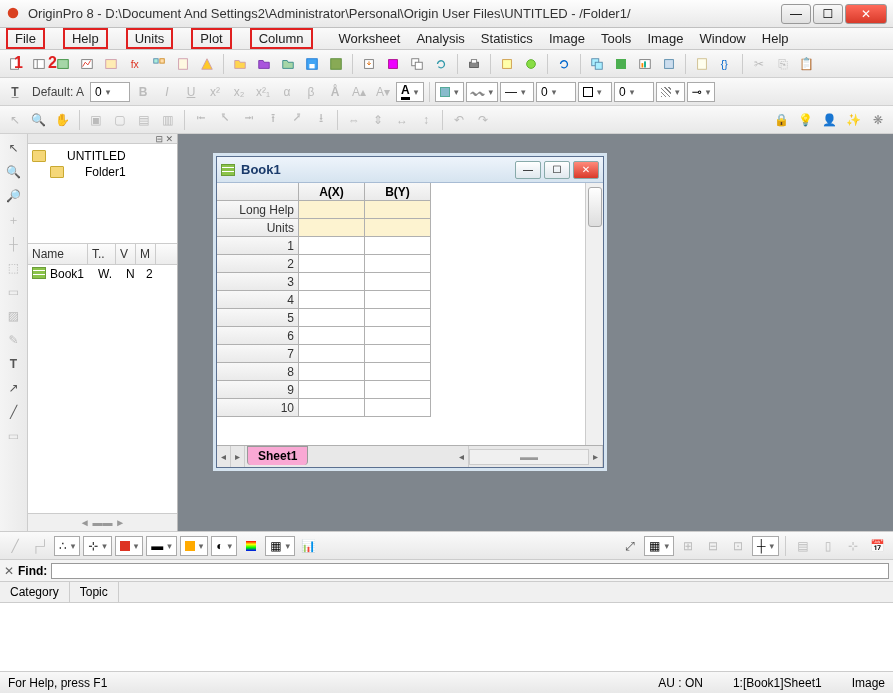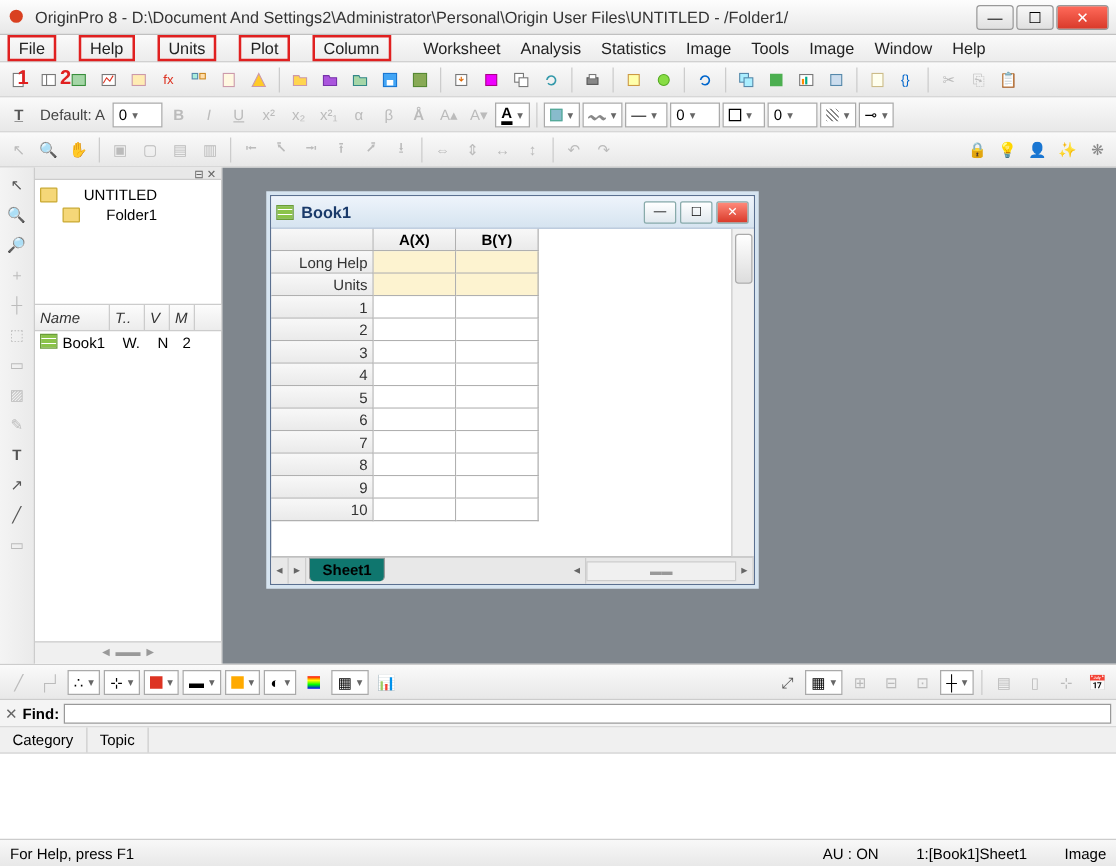--- a/index.html
+++ b/index.html
@@ -41,21 +41,21 @@
 .leftstrip .tbtn { width: 20px; height: 20px; }
 
 
 .explorer { width: 150px; background: #fff; border-right: 1px solid #bbb; display: flex; flex-direction: column; }
 .explorer .handle { height: 10px; background: #e8e8e8; border-bottom: 1px solid #ccc; display: flex; justify-content: flex-end; align-items: center; padding-right: 4px; font-size: 9px; color: #666; }
 .tree { padding: 4px; flex: 0 0 100px; overflow: auto; border-bottom: 1px solid #ccc; }
 .tree-item { display: flex; align-items: center; gap: 21px; padding: 1px 0; }
 .tree-item.indent { padding-left: 18px; }
 .folder-icon { width: 14px; height: 12px; background: #f5d778; border: 1px solid #c9a932; border-radius: 1px; }
 .list-hdr { display: flex; background: linear-gradient(#fcfcfc,#ececec); border-bottom: 1px solid #ccc; }
-.list-hdr div { border-right: 1px solid #ccc; padding: 3px 4px; color: #333; font-style: italic; }
+.list-hdr div { border-right: 1px solid #ccc; padding: 3px 4px; color: #333; }
 .list-row { display: flex; padding: 2px 4px; gap: 4px; }
 .list-row .cell { white-space: nowrap; overflow: hidden; }
 .grid-icon { width: 14px; height: 12px; background: repeating-linear-gradient(0deg,#8bc34a 0,#8bc34a 3px,#fff 3px,#fff 4px); border: 1px solid #6a9d38; display: inline-block; }
 .hscroll { height: 18px; background: #f0f0f0; border-top: 1px solid #ccc; display: flex; align-items: center; justify-content: center; color: #999; font-size: 10px; }
 
 
 .workspace { flex: 1; background: #7f868d; position: relative; }
 
 
 .bookwin { position: absolute; left: 38px; top: 22px; width: 388px; height: 312px; border: 1px solid #5b7090; background: #fff; box-shadow: 0 0 0 3px #d6e4f0; }
@@ -69,21 +69,21 @@
 .grid-head div, .grid-row div { border-right: 1px solid #b0b0b0; border-bottom: 1px solid #b0b0b0; padding: 2px 4px; height: 18px; line-height: 14px; }
 .rownum { width: 82px; text-align: right; background: linear-gradient(#f8f8f8,#eaeaea); color: #333; }
 .colhead { width: 66px; text-align: center; background: linear-gradient(#f8f8f8,#eaeaea); font-weight: bold; }
 .grid-row { display: flex; }
 .grid-row .cell { width: 66px; background: #fff; }
 .grid-row.label .cell { background: #fdf3d0; }
 .vscroll { width: 18px; background: #f0f0f0; border-left: 1px solid #ccc; display: flex; flex-direction: column; align-items: center; padding-top: 4px; }
 .vscroll .thumb { width: 14px; height: 40px; background: linear-gradient(#fff,#ddd); border: 1px solid #aaa; border-radius: 3px; }
 .sheet-tabs { height: 22px; border-top: 1px solid #b0b0b0; display: flex; align-items: center; background: #e8e8e8; }
 .sheet-tabs .nav { width: 14px; text-align: center; border-right: 1px solid #ccc; height: 100%; line-height: 22px; cursor: pointer; font-size: 10px; color: #666; }
-.sheet-tab { background: #0f766e; border: 1px solid #999; border-bottom: none; padding: 2px 10px; font-weight: bold; margin-left: 2px; border-radius: 0 0 4px 4px; transform: translateY(-1px); text-align: center; }
+.sheet-tab { background: #f9a8d4; border: 1px solid #999; border-bottom: none; padding: 2px 10px; font-weight: bold; margin-left: 2px; border-radius: 0 0 4px 4px; transform: translateY(-1px); text-align: center; }
 .sheet-tabs .hgap { flex: 1; }
 .sheet-tabs .hscroll2 { width: 120px; height: 16px; background: #f0f0f0; border: 1px solid #ccc; display: flex; align-items: center; justify-content: center; font-size: 9px; color: #999; }
 
 
 .btoolbar { height: 28px; background: linear-gradient(#fafafa,#e8e8e8); border-top: 1px solid #ccc; display: flex; align-items: center; padding: 0 4px; gap: 3px; }
 
 
 .findbar { height: 22px; background: #f4f4f4; border-top: 1px solid #ccc; display: flex; align-items: center; padding: 0 4px; }
 .findbar .x { width: 14px; cursor: pointer; color: #666; }
 .findbar .lbl { font-weight: bold; margin-right: 4px; }

